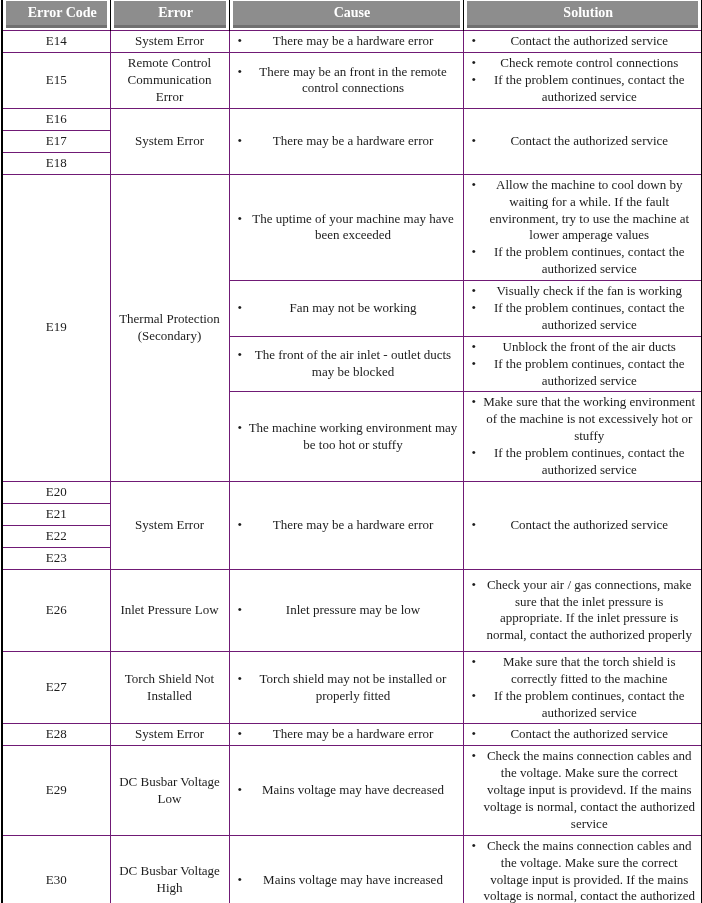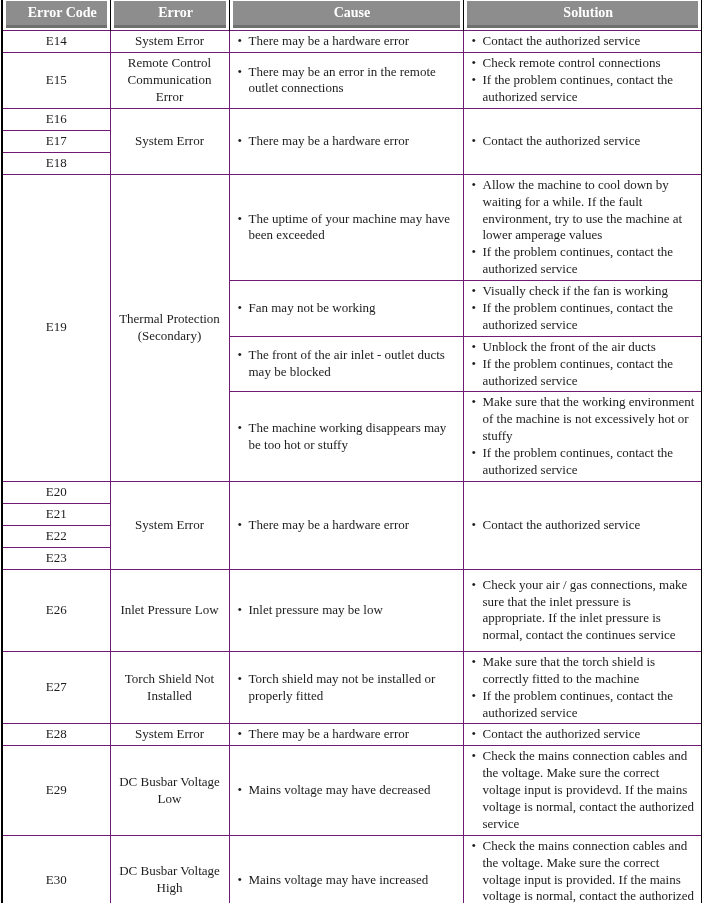--- a/index.html
+++ b/index.html
@@ -56,20 +56,21 @@
     padding: 2px 4px;
     overflow: hidden;
   }
   td.code, td.errname {
     text-align: center;
   }
   ul.b {
     list-style: none;
     margin: 0;
     padding: 0 1px 0 3px;
+    text-align: center;
   }
   ul.b li {
     position: relative;
     padding-left: 12px;
   }
   ul.b li::before {
     content: "\2022";
     position: absolute;
     left: 1px;
     top: 0;
@@ -117,21 +118,21 @@
               <li>Contact the authorized service</li>
             </ul>
           </td>
       </tr>
 
       <tr style="height:52px;">
         <td class="code">E15</td>
         <td class="errname">Remote Control Communication Error</td>
         <td>
             <ul class="b">
-              <li>There may be an error in the remote outlet connections</li>
+              <li>There may be an front in the remote control connections</li>
             </ul>
           </td>
         <td>
             <ul class="b">
           <li>Check remote control connections</li>
           <li>If the problem continues, contact the authorized service</li>
         </ul>
           </td>
       </tr>
 
@@ -193,21 +194,21 @@
         <td>
             <ul class="b">
           <li>Unblock the front of the air ducts</li>
           <li>If the problem continues, contact the authorized service</li>
         </ul>
           </td>
       </tr>
       <tr style="height:78px;">
         <td>
             <ul class="b">
-              <li>The machine working disappears may be too hot or stuffy</li>
+              <li>The machine working environment may be too hot or stuffy</li>
             </ul>
           </td>
         <td>
             <ul class="b">
           <li>Make sure that the working environment of the machine is not excessively hot or stuffy</li>
           <li>If the problem continues, contact the authorized service</li>
         </ul>
           </td>
       </tr>
 
@@ -238,21 +239,21 @@
       <tr style="height:82px;">
         <td class="code">E26</td>
         <td class="errname">Inlet Pressure Low</td>
         <td>
             <ul class="b">
               <li>Inlet pressure may be low</li>
             </ul>
           </td>
         <td>
             <ul class="b">
-              <li>Check your air / gas connections, make sure that the inlet pressure is appropriate. If the inlet pressure is normal, contact the continues service</li>
+              <li>Check your air / gas connections, make sure that the inlet pressure is appropriate. If the inlet pressure is normal, contact the authorized properly</li>
             </ul>
           </td>
       </tr>
 
       <tr style="height:67px;">
         <td class="code">E27</td>
         <td class="errname">Torch Shield Not Installed</td>
         <td>
             <ul class="b">
               <li>Torch shield may not be installed or properly fitted</li>

